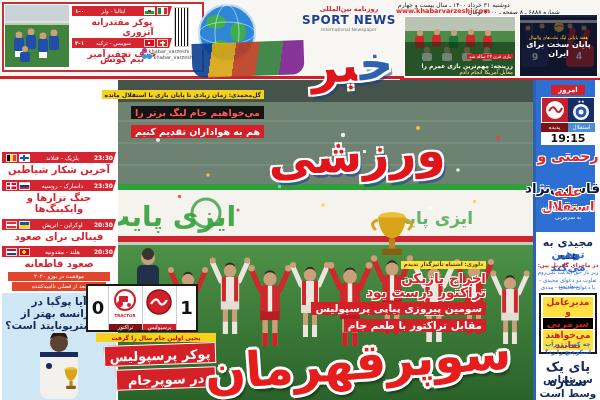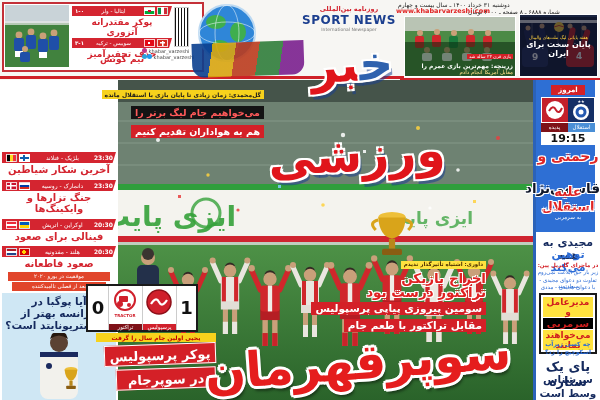--- a/index.html
+++ b/index.html
@@ -63,21 +63,21 @@
           <rect x="15" y="47" width="10" height="10" rx="2" fill="#1f4fa8"></rect>
       </g>
     </svg>
 
     <div class="abs ribbon" style="left:68px;top:2px;width:100px;height:10px;font-size:5.5px;">
       <span class="fa b">۱-۰</span>
       <span class="fa">ایتالیا - ولز</span>
       <span><span class="flag flag-wales"></span><span class="flag flag-italy"></span></span>
     </div>
     <div class="abs fa b redtxt c" style="left:68px;top:13px;width:100px;font-size:9px;">پوکر مقتدرانه</div>
-    <div class="abs fa b redtxt c" style="left:68px;top:23px;width:100px;font-size:9px;text-align:center;">آتزوری</div>
+    <div class="abs fa b redtxt c" style="left:84px;top:23px;width:100px;font-size:9px;text-align:center;">آتزوری</div>
 
     <div class="abs ribbon" style="left:68px;top:34px;width:100px;height:10px;font-size:5.5px;">
       <span class="fa b">۳-۱</span>
       <span class="fa">سوییس - ترکیه</span>
       <span><span class="flag flag-turkey"></span><span class="flag flag-switzerland"></span></span>
     </div>
     <div class="abs fa b redtxt c" style="left:68px;top:45px;width:100px;font-size:9px;">حذف تحقیرآمیز</div>
     <div class="abs fa b redtxt c" style="left:68px;top:50px;width:100px;font-size:9px;">تیم گونش</div>
 
     <div class="abs" style="left:170px;top:3px;width:13px;height:38px;border:1px solid #ccc;

